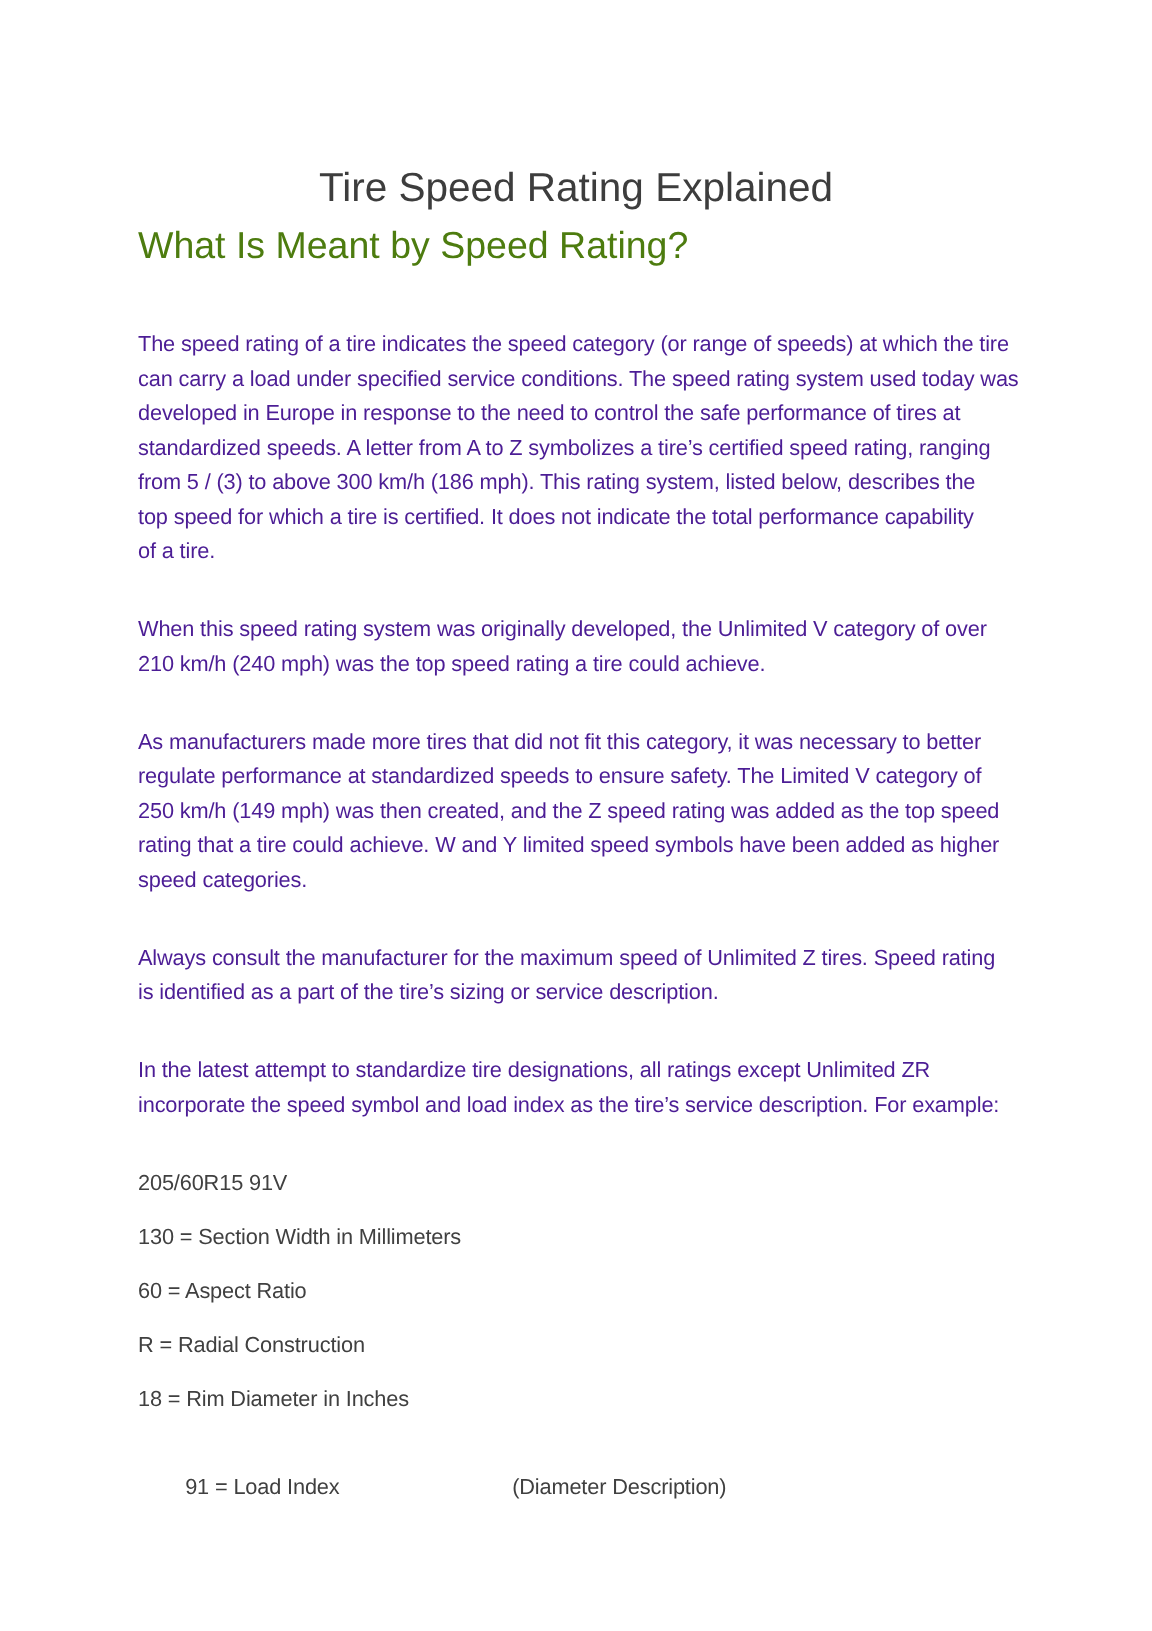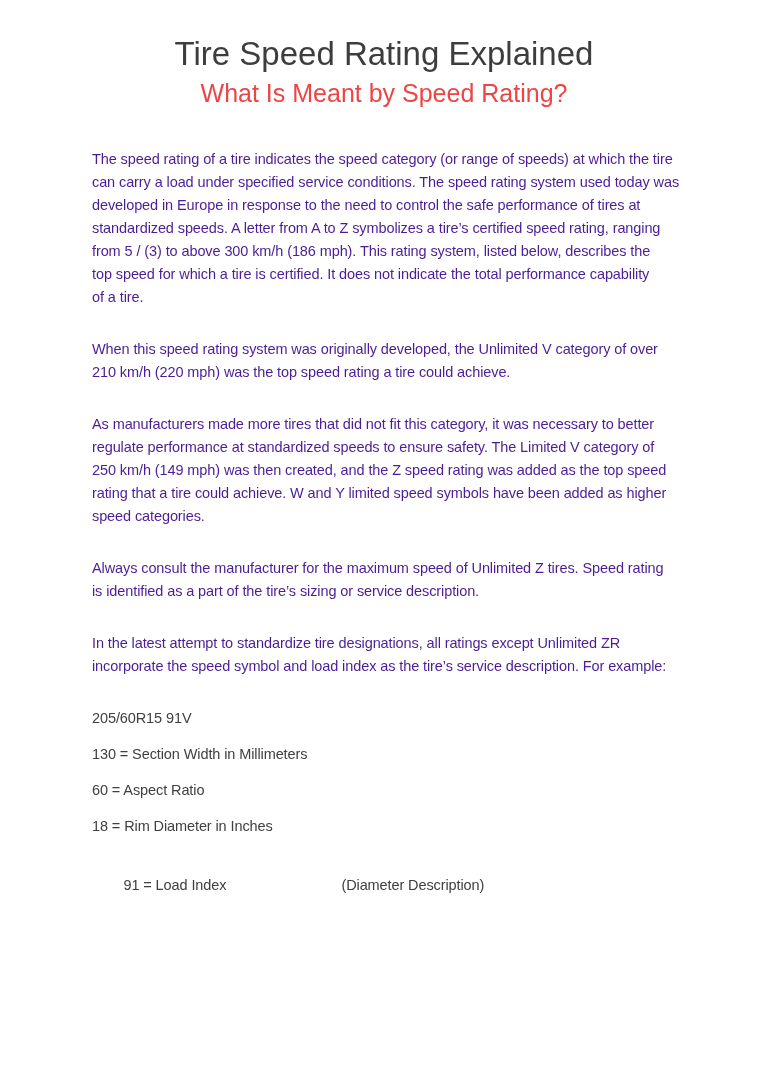--- a/index.html
+++ b/index.html
@@ -13,35 +13,36 @@
     height: 1087px;
     background: #ffffff;
     overflow: hidden;
     font-family: "Liberation Sans", sans-serif;
     box-sizing: border-box;
   }
   .content {
     padding: 0 92px;
   }
   .doc-title {
-    padding-top: 36px;
-    font-size: 33px;
+    padding-top: 92px;
+    font-size: 27px;
     line-height: 36px;
     text-align: center;
     color: #3d3d3d;
     font-weight: 400;
     letter-spacing: 0;
     white-space: pre;
+    margin-top: 15px;
   }
   .doc-heading {
     margin-top: 6px;
     font-size: 25px;
     line-height: 30px;
-    text-align: center;
-    color: #ef4444;
+    text-align: left;
+    color: #4d7c0f;
     font-weight: 400;
     white-space: pre;
   }
   .body-copy {
     margin-top: 40px;
     color: #4c1d95;
     font-size: 14.5px;
     line-height: 23px;
     letter-spacing: -0.1px;
   }
@@ -81,36 +82,37 @@
 
     <div class="body-copy">
       <p class="paragraph">The speed rating of a tire indicates the speed category (or range of speeds) at which the tire
 can carry a load under specified service conditions. The speed rating system used today was
 developed in Europe in response to the need to control the safe performance of tires at
 standardized speeds. A letter from A to Z symbolizes a tire’s certified speed rating, ranging
 from 5 / (3) to above 300 km/h (186 mph). This rating system, listed below, describes the
 top speed for which a tire is certified. It does not indicate the total performance capability
 of a tire.</p>
       <p class="paragraph">When this speed rating system was originally developed, the Unlimited V category of over
-210 km/h (220 mph) was the top speed rating a tire could achieve.</p>
+210 km/h (240 mph) was the top speed rating a tire could achieve.</p>
       <p class="paragraph">As manufacturers made more tires that did not fit this category, it was necessary to better
 regulate performance at standardized speeds to ensure safety. The Limited V category of
 250 km/h (149 mph) was then created, and the Z speed rating was added as the top speed
 rating that a tire could achieve. W and Y limited speed symbols have been added as higher
 speed categories.</p>
       <p class="paragraph">Always consult the manufacturer for the maximum speed of Unlimited Z tires. Speed rating
 is identified as a part of the tire’s sizing or service description.</p>
       <p class="paragraph">In the latest attempt to standardize tire designations, all ratings except Unlimited ZR
 incorporate the speed symbol and load index as the tire’s service description. For example:</p>
     </div>
 
     <div class="example">
       <p class="example-line">205/60R15 91V</p>
       <p class="example-line">130 = Section Width in Millimeters</p>
       <p class="example-line">60 = Aspect Ratio</p>
+      <p class="example-line">R = Radial Construction</p>
       <p class="example-line">18 = Rim Diameter in Inches</p>
       <p class="example-line load-index-row">
         <span class="load-index-label">91 = Load Index</span><span>(Diameter Description)</span>
       </p>
     </div>
 
   </div>
 </div>
 
 </body></html>

